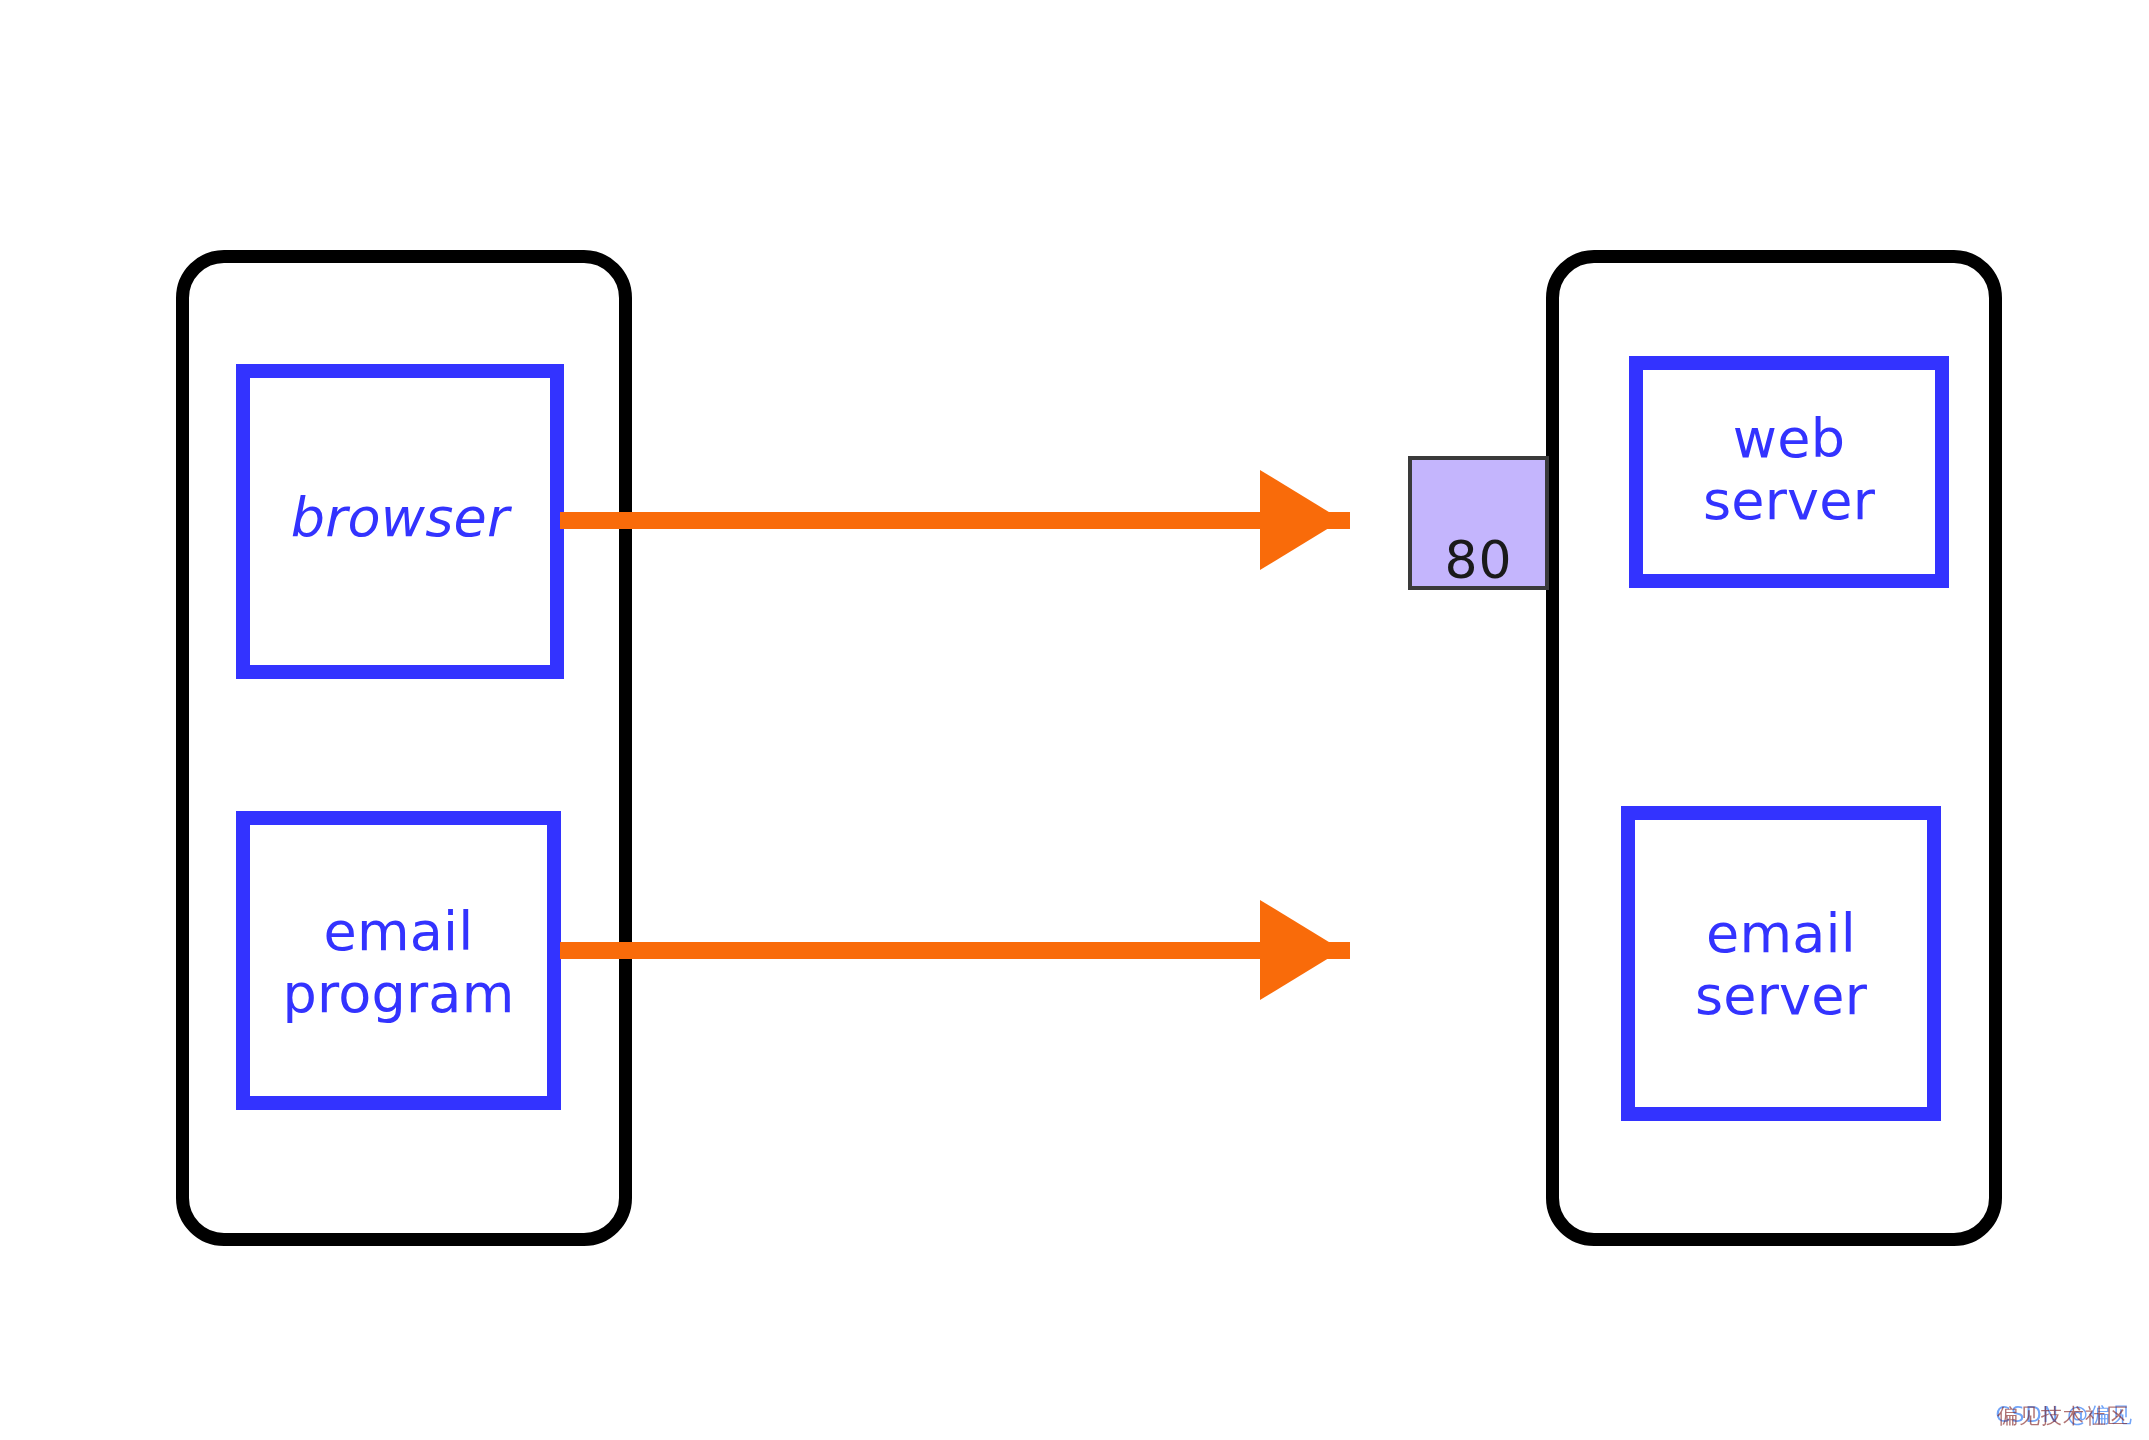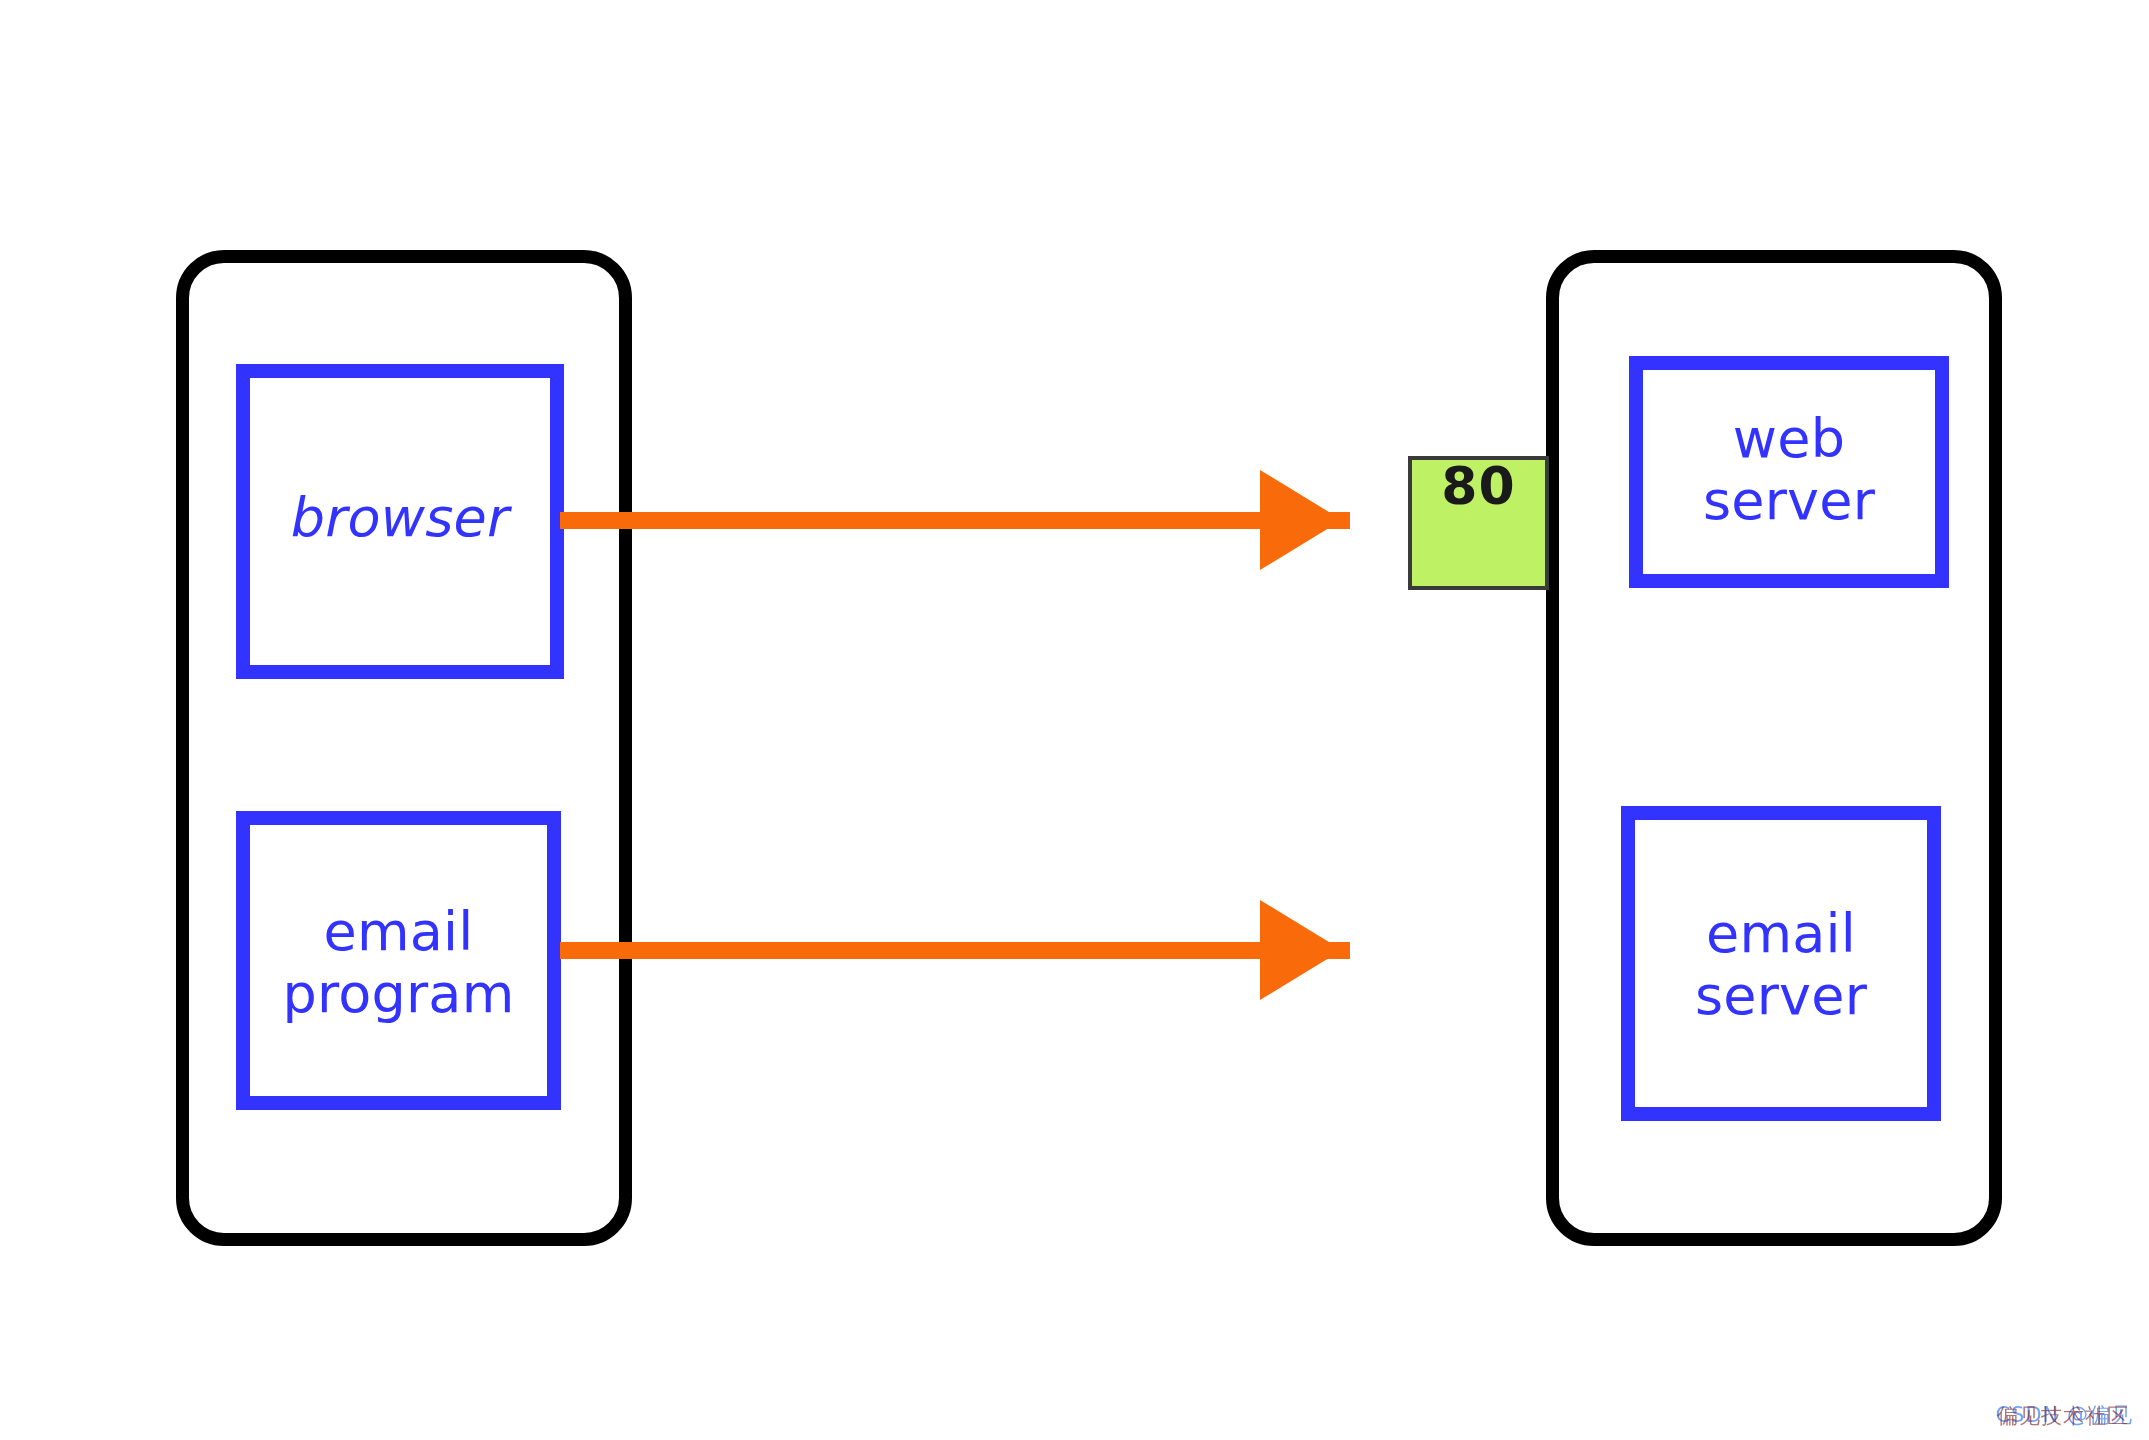--- a/index.html
+++ b/index.html
@@ -100,27 +100,26 @@
   .conn .head  { top: 0; }
   #conn-http .shaft { width: 790px; }
   #conn-http .head  { left: 700px; }
   #conn-smtp .shaft { width: 790px; }
   #conn-smtp .head  { left: 700px; }
 
   
   .portbox {
     position: absolute;
     box-sizing: border-box;
-    background: #bef264;
+    background: #c4b5fd;
     border: 4px solid #3a3a3a;
     display: flex;
-    align-items: flex-start;
+    align-items: flex-end;
     justify-content: center;
     z-index: 8;
-    font-weight: bold;
   }
   .portbox .port-label {
     color: #1a1a1a;
     font-size: 52px;
     line-height: 1;
     letter-spacing: 1px;
   }
   #port-80 { left: 1408px; top: 456px; width: 141px; height: 134px; }
   #port-25 { left: 1408px; top: 888px; width: 141px; height: 134px; }
 

